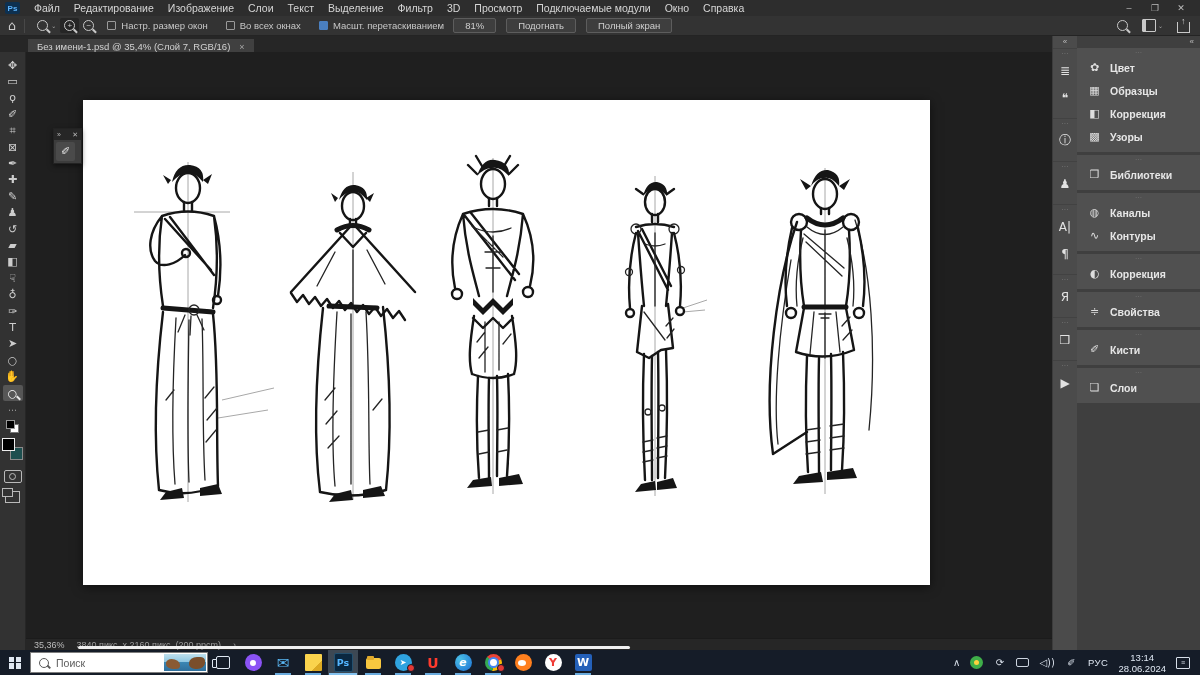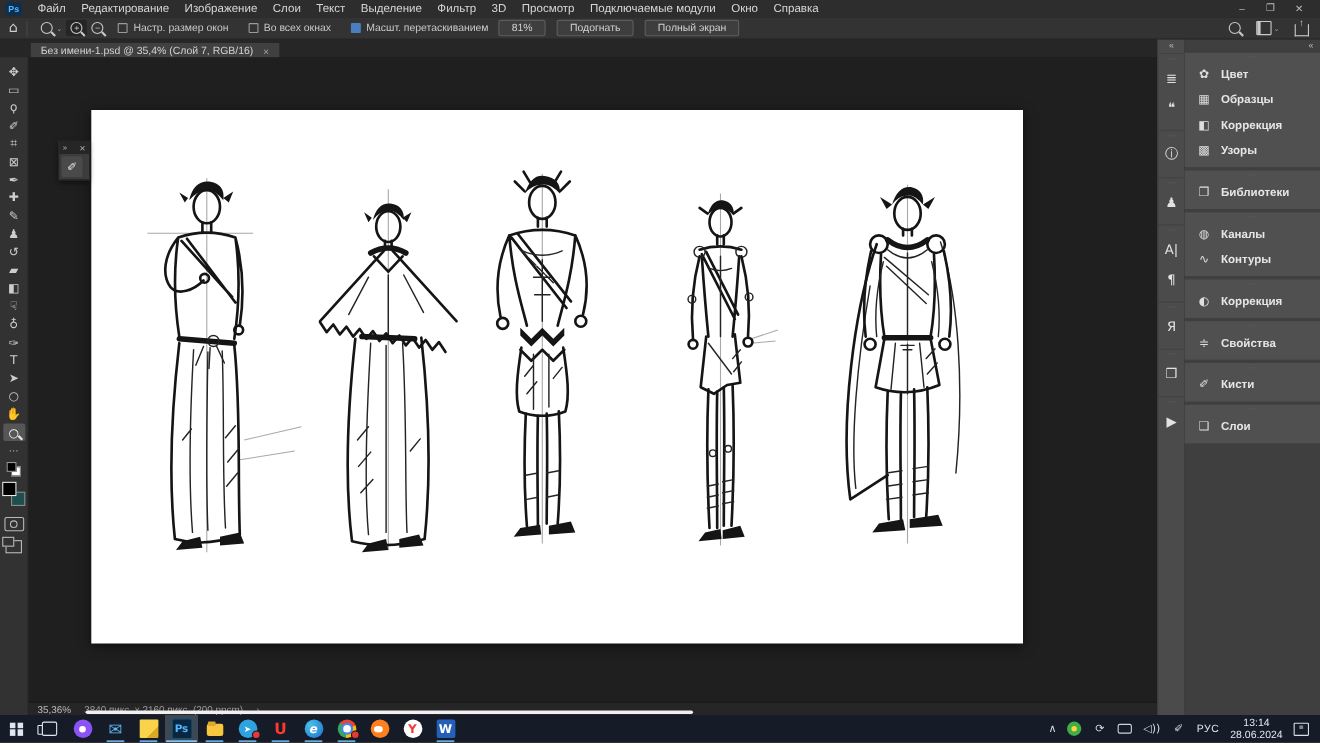--- a/index.html
+++ b/index.html
@@ -625,20 +625,25 @@
 
   <div class="taskbar" data-name="taskbar">
     <div class="startbtn" data-name="start-button">
       <span class="winlogo" data-name="windows-logo-icon">
           <span></span>
           <span></span>
           <span></span>
           <span></span>
         </span>
     </div>
+    <div class="searchbox" data-name="search-input">
+      <span class="smag" data-name="search-icon"></span>
+      <span class="searchtext" data-name="search-placeholder">Поиск</span>
+      <span class="scene" data-name="search-highlight-image"></span>
+    </div>
     <div class="tview" data-name="task-view-button">
       <span class="tvicon" data-name="task-view-icon"></span>
     </div>
 
       <div class="app" data-name="taskbar-app-alice">
         <span class="ic">
           <span class="iclabel"></span>
         </span>
 
       </div>

